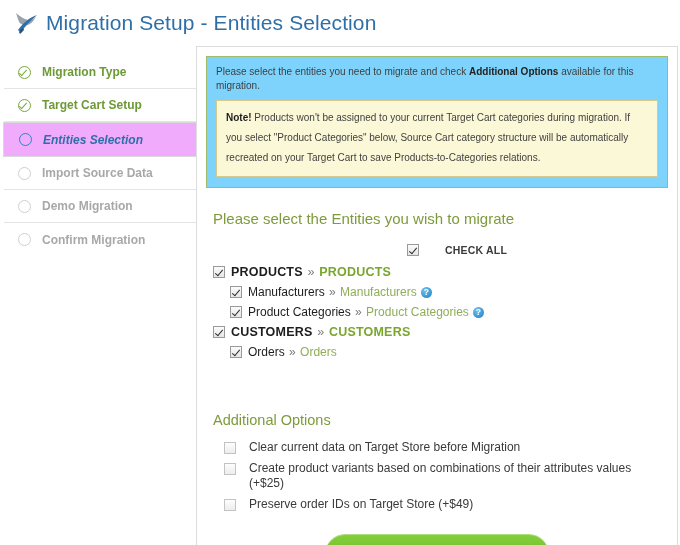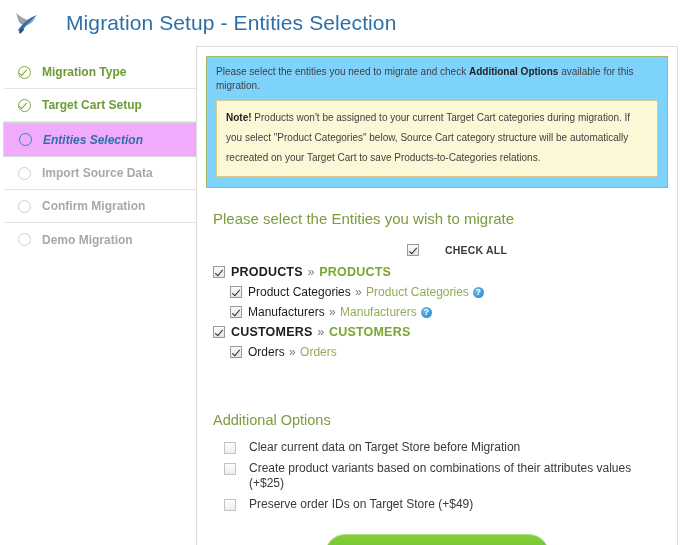--- a/index.html
+++ b/index.html
@@ -16,21 +16,20 @@
     position: relative;
   }
 
   
   .header {
     height: 46px;
     display: flex;
     align-items: center;
     padding-left: 10px;
     box-sizing: border-box;
-    gap: 20px;
   }
   .logo-mark {
     width: 34px;
     height: 34px;
     position: relative;
     flex: none;
     margin-right: 2px;
   }
   .page-title {
     font-size: 21px;
@@ -326,26 +325,26 @@
       <span class="step-label">Entities Selection</span>
     </div>
 
     <div class="step pending">
       <span class="step-icon pending-ring"></span>
       <span class="step-label">Import Source Data</span>
     </div>
 
     <div class="step pending">
       <span class="step-icon pending-ring"></span>
-      <span class="step-label">Confirm Migration</span>
+      <span class="step-label">Demo Migration</span>
     </div>
 
     <div class="step pending">
       <span class="step-icon pending-ring"></span>
-      <span class="step-label">Demo Migration</span>
+      <span class="step-label">Confirm Migration</span>
     </div>
 
   </div>
 
   <div class="panel">
 
     <div class="info-box">
       <div class="info-text">
         <span>Please select the entities you need to migrate and check </span><b>Additional Options</b><span> available for this migration.</span>
       </div>
@@ -359,34 +358,34 @@
     <div class="check-all-row">
       <span class="cb checked"></span>
       <span class="check-all-label">CHECK ALL</span>
     </div>
 
     <div class="entities">
 
       <div class="entity-row group">
         <span class="cb checked"></span>
         <span class="entity-text"><span class="src">PRODUCTS</span> <span class="sep">»</span> <span class="dst">PRODUCTS</span></span>
+      </div>
+
+      <div class="entity-row sub">
+        <span class="cb checked"></span>
+        <span class="entity-text"><span class="src">Manufacturers</span> <span class="sep">»</span> <span class="dst">Manufacturers</span></span>
+        <span class="help-icon"></span>
       </div>
 
       <div class="entity-row sub">
         <span class="cb checked"></span>
         <span class="entity-text"><span class="src">Product Categories</span> <span class="sep">»</span> <span class="dst">Product Categories</span></span>
         <span class="help-icon"></span>
       </div>
 
-      <div class="entity-row sub">
-        <span class="cb checked"></span>
-        <span class="entity-text"><span class="src">Manufacturers</span> <span class="sep">»</span> <span class="dst">Manufacturers</span></span>
-        <span class="help-icon"></span>
-      </div>
-
       <div class="entity-row group">
         <span class="cb checked"></span>
         <span class="entity-text"><span class="src">CUSTOMERS</span> <span class="sep">»</span> <span class="dst">CUSTOMERS</span></span>
       </div>
 
       <div class="entity-row sub">
         <span class="cb checked"></span>
         <span class="entity-text"><span class="src">Orders</span> <span class="sep">»</span> <span class="dst">Orders</span></span>
       </div>
 

